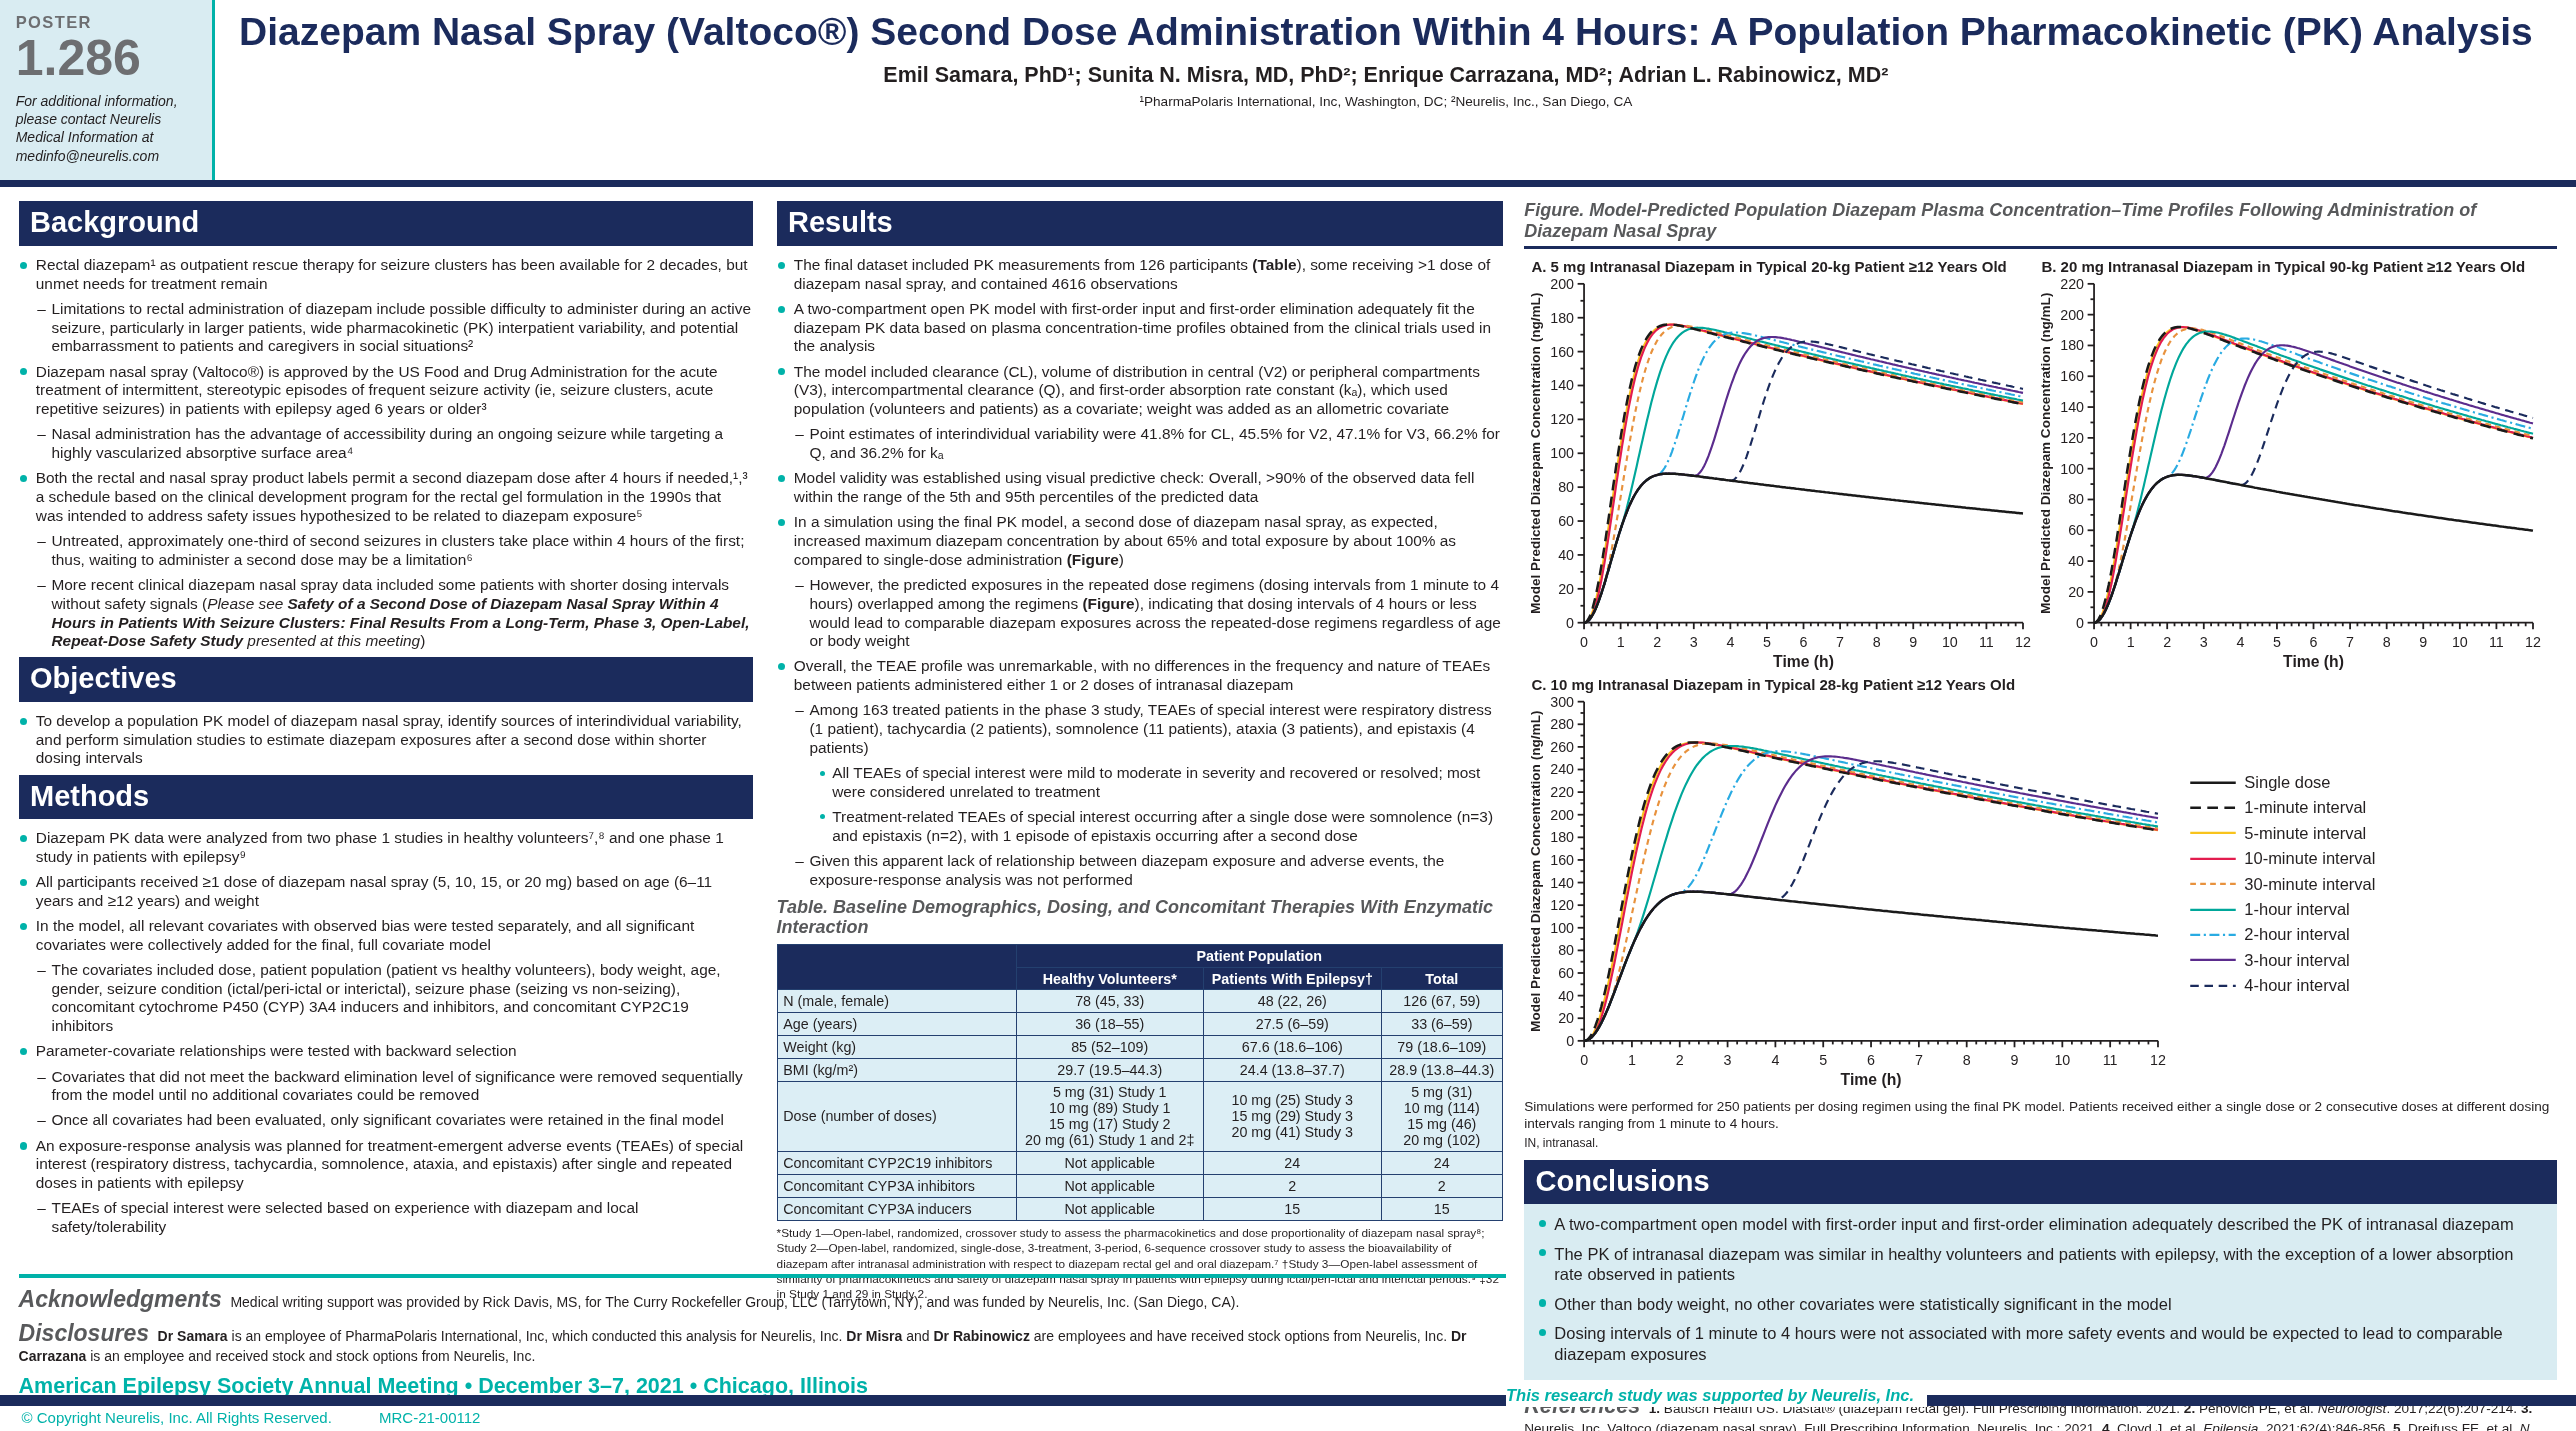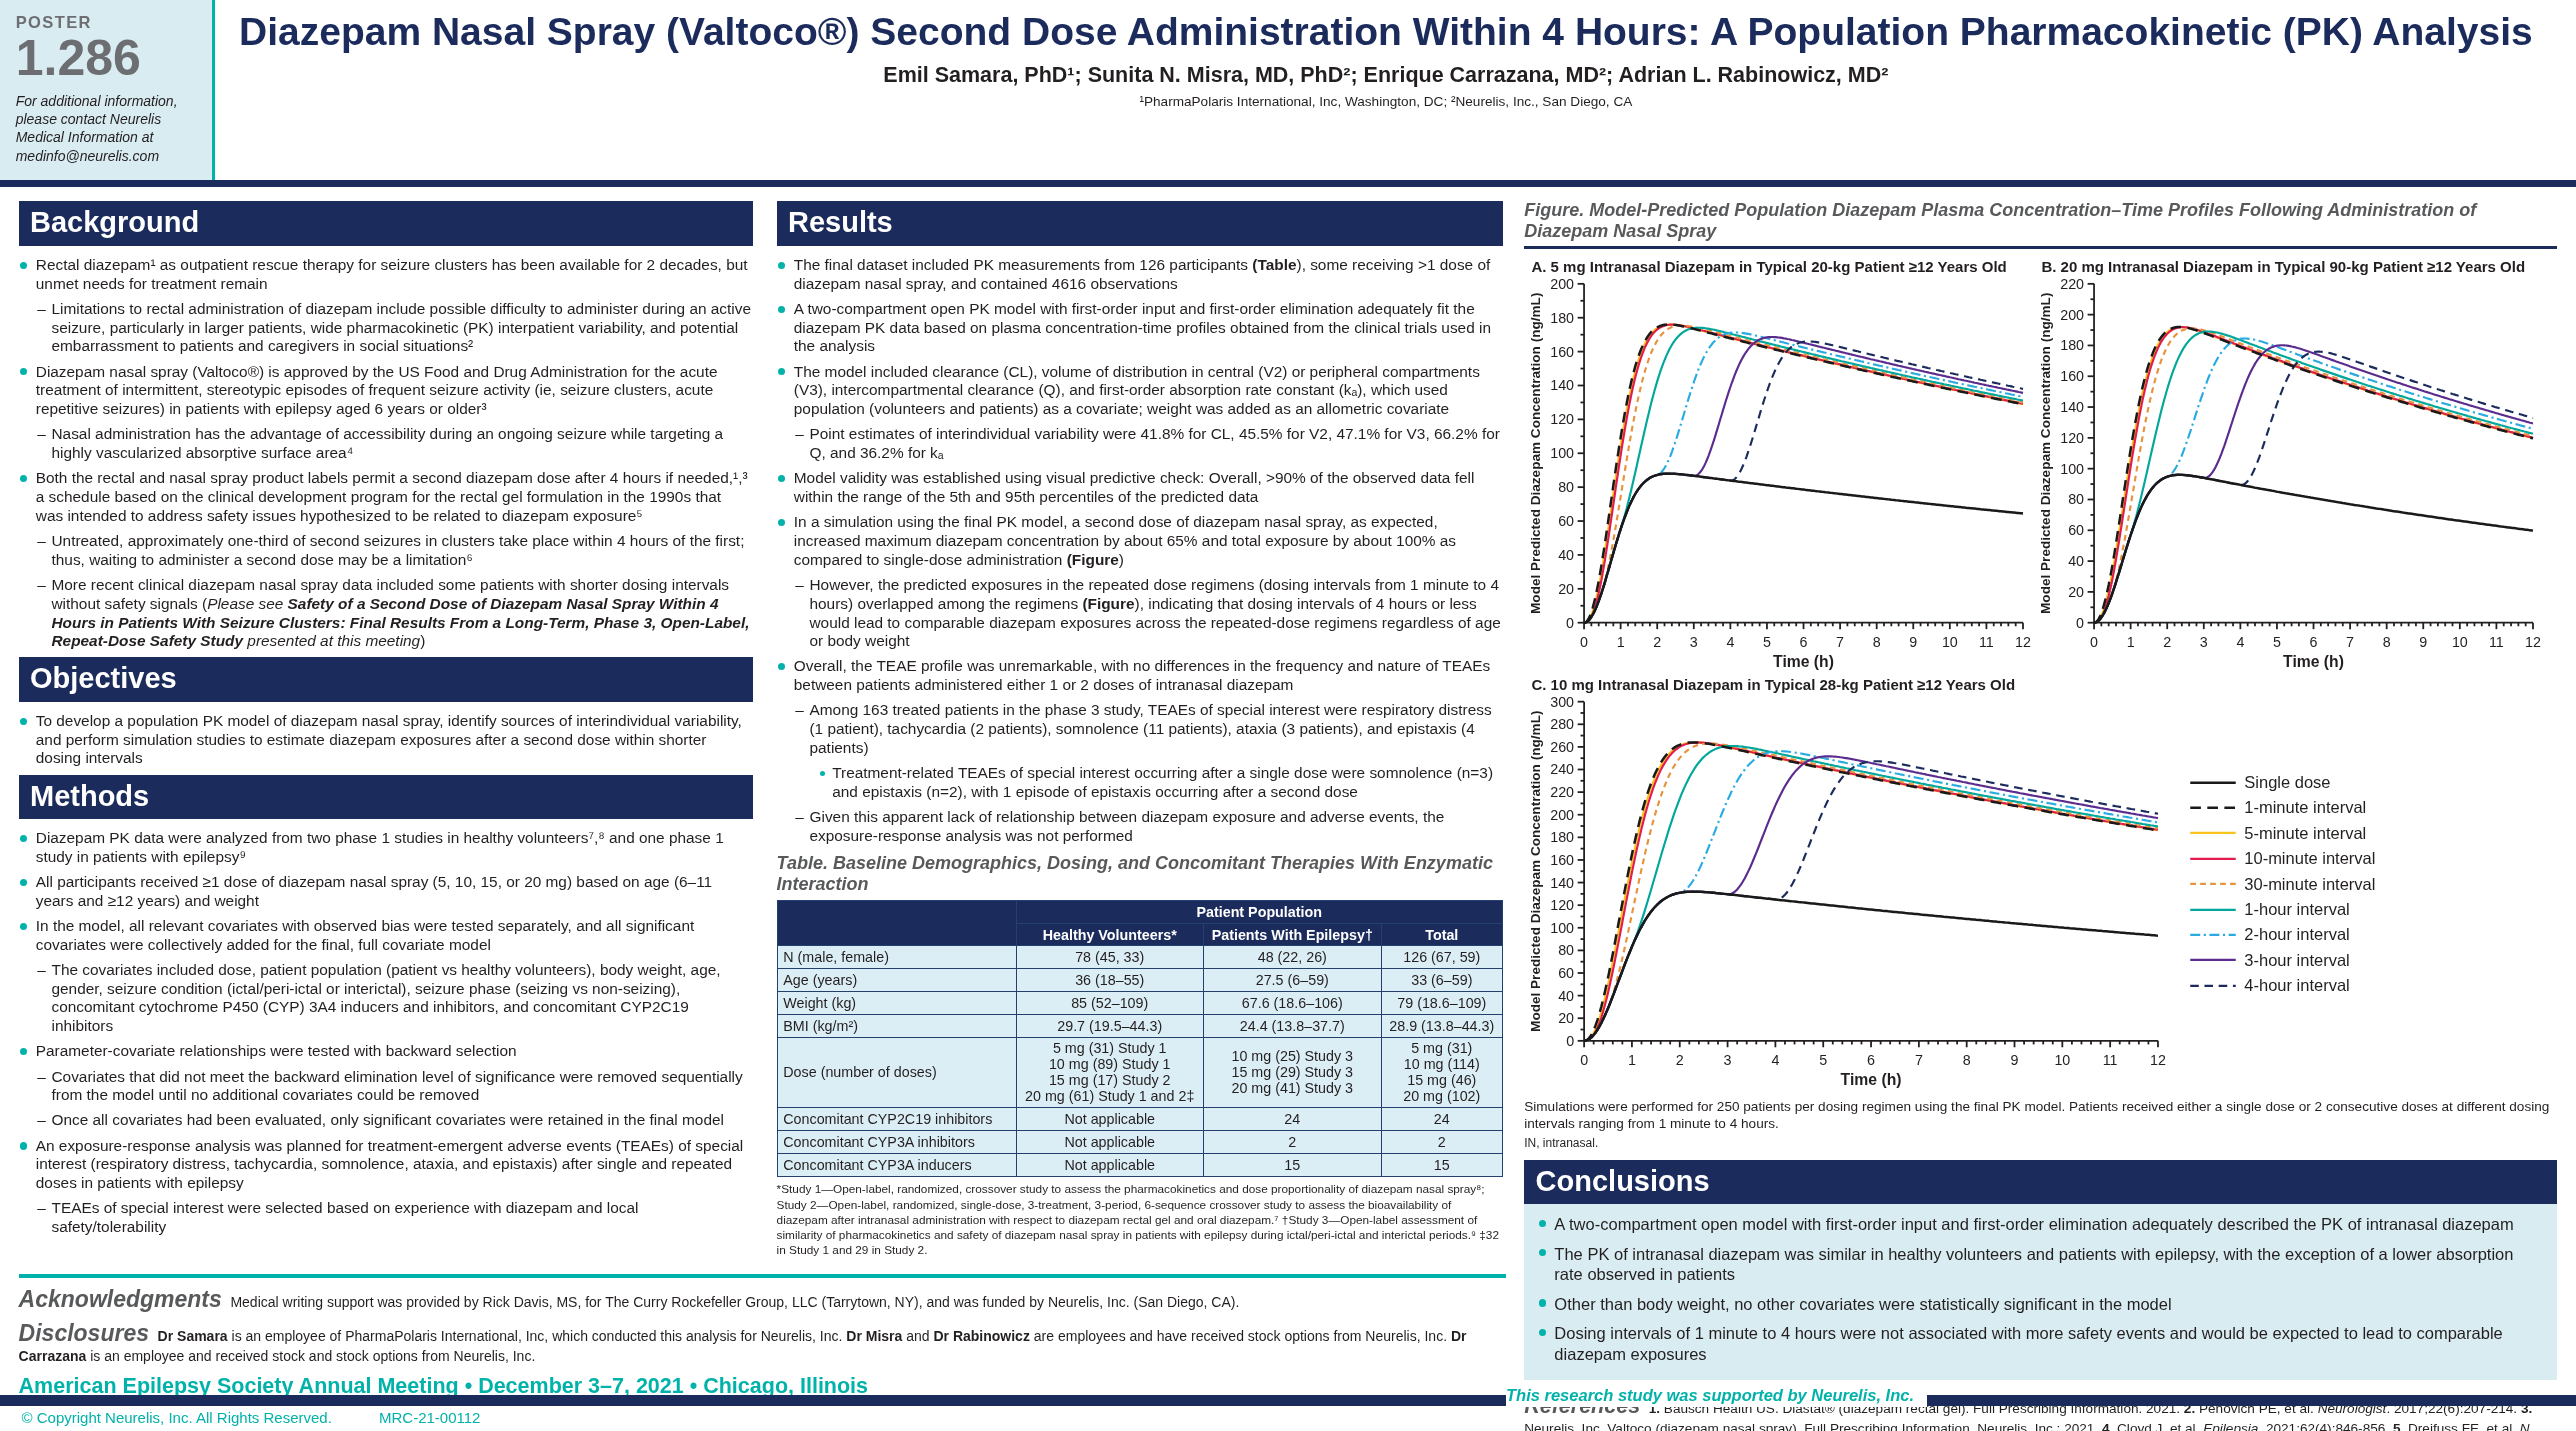--- a/index.html
+++ b/index.html
@@ -198,20 +198,24 @@
                 <span class="mk">–</span>
                 <div>However, the predicted exposures in the repeated dose regimens (dosing intervals from 1 minute to 4 hours) overlapped among the regimens <b>(Figure</b>), indicating that dosing intervals of 4 hours or less would lead to comparable diazepam exposures across the repeated-dose regimens regardless of age or body weight</div>
               </div>
               <div class="bl l1">
                 <span class="mk"></span>
                 <div>Overall, the TEAE profile was unremarkable, with no differences in the frequency and nature of TEAEs between patients administered either 1 or 2 doses of intranasal diazepam</div>
               </div>
               <div class="bl l2">
                 <span class="mk">–</span>
                 <div>Among 163 treated patients in the phase 3 study, TEAEs of special interest were respiratory distress (1 patient), tachycardia (2 patients), somnolence (11 patients), ataxia (3 patients), and epistaxis (4 patients)</div>
+              </div>
+              <div class="bl l3">
+                <span class="mk"></span>
+                <div>All TEAEs of special interest were mild to moderate in severity and recovered or resolved; most were considered unrelated to treatment</div>
               </div>
               <div class="bl l3">
                 <span class="mk"></span>
                 <div>Treatment-related TEAEs of special interest occurring after a single dose were somnolence (n=3) and epistaxis (n=2), with 1 episode of epistaxis occurring after a second dose</div>
               </div>
               <div class="bl l2">
                 <span class="mk">–</span>
                 <div>Given this apparent lack of relationship between diazepam exposure and adverse events, the exposure-response analysis was not performed</div>
               </div>
             </div>

